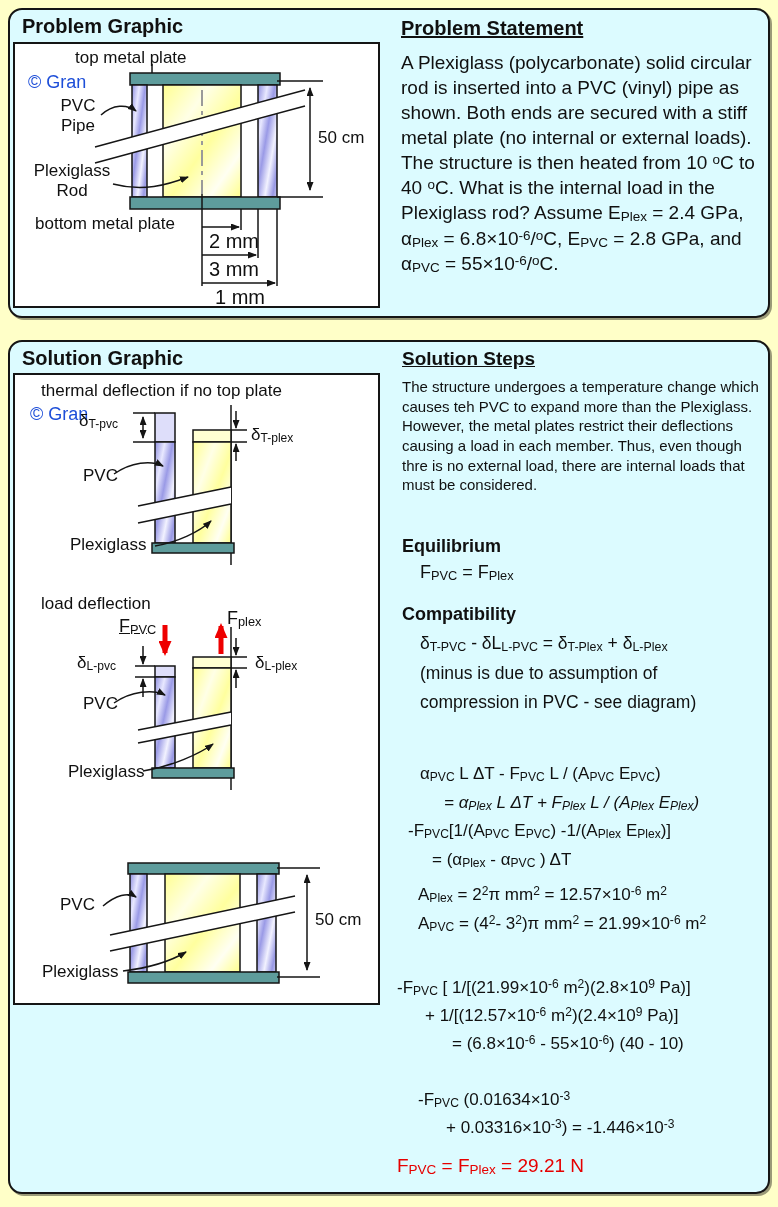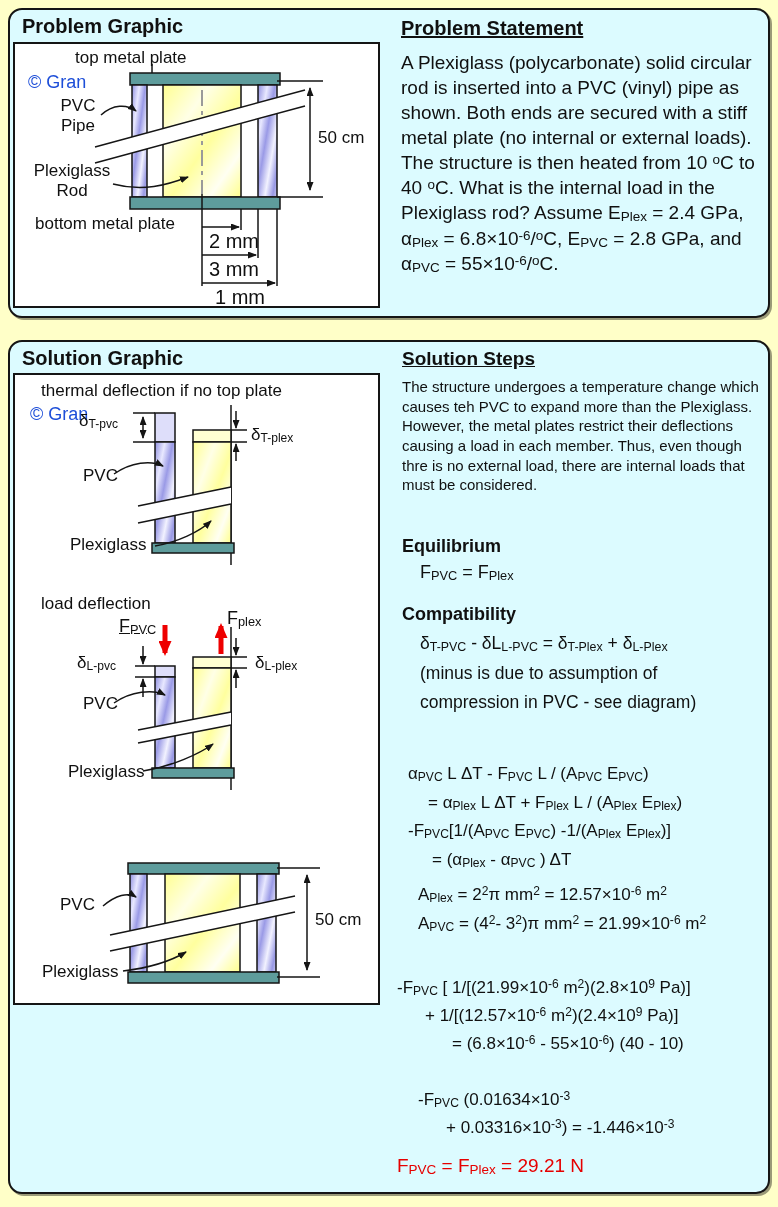--- a/index.html
+++ b/index.html
@@ -260,22 +260,22 @@
   <div class="lbl f18" style="left:420px;top:562px;">F<sub>PVC</sub> = F<sub>Plex</sub></div>
 
   <div class="lbl f18 bold" style="left:402px;top:604px;">Compatibility</div>
   <div class="eqblock" style="left:420px;top:633px;font-size:17.5px;">
     <div class="eqline" style="height:30px;">δ<sub>T-PVC</sub> - δL<sub>L-PVC</sub> = δ<sub>T-Plex</sub> + δ<sub>L-Plex</sub></div>
     <div class="eqline" style="height:29px;">(minus is due to assumption of</div>
     <div class="eqline" style="height:28px;">compression in PVC - see diagram)</div>
   </div>
 
   <div class="eqblock" style="left:408px;top:764px;font-size:17px;">
-    <div class="eqline" style="height:28.5px;">α<sub>PVC</sub> L ΔT - F<sub>PVC</sub> L / (A<sub>PVC</sub> E<sub>PVC</sub>)</div>
-    <div class="eqline" style="height:28.5px;margin-left:20px;">= α<sub>Plex</sub> L ΔT + F<sub>Plex</sub> L / (A<sub>Plex</sub> E<sub>Plex</sub>)</div>
+    <div class="eqline" style="height:28.5px;margin-left:12px;">α<sub>PVC</sub> L ΔT - F<sub>PVC</sub> L / (A<sub>PVC</sub> E<sub>PVC</sub>)</div>
+    <div class="eqline" style="height:28.5px;margin-left:36px;font-style:italic;">= α<sub>Plex</sub> L ΔT + F<sub>Plex</sub> L / (A<sub>Plex</sub> E<sub>Plex</sub>)</div>
     <div class="eqline" style="height:28.5px;">-F<sub>PVC</sub>[1/(A<sub>PVC</sub> E<sub>PVC</sub>) -1/(A<sub>Plex</sub> E<sub>Plex</sub>)]</div>
     <div class="eqline" style="height:28.5px;margin-left:24px;">= (α<sub>Plex</sub> - α<sub>PVC</sub> ) ΔT</div>
   </div>
 
   <div class="eqblock" style="left:418px;top:885px;font-size:17px;">
     <div class="eqline" style="height:29px;">A<sub>Plex</sub> = 2<sup>2</sup>π mm<sup>2</sup> = 12.57×10<sup>-6</sup> m<sup>2</sup></div>
     <div class="eqline" style="height:29px;">A<sub>PVC</sub> = (4<sup>2</sup>- 3<sup>2</sup>)π mm<sup>2</sup> = 21.99×10<sup>-6</sup> m<sup>2</sup></div>
   </div>
 
   <div class="eqblock" style="left:397px;top:978px;font-size:17px;">

